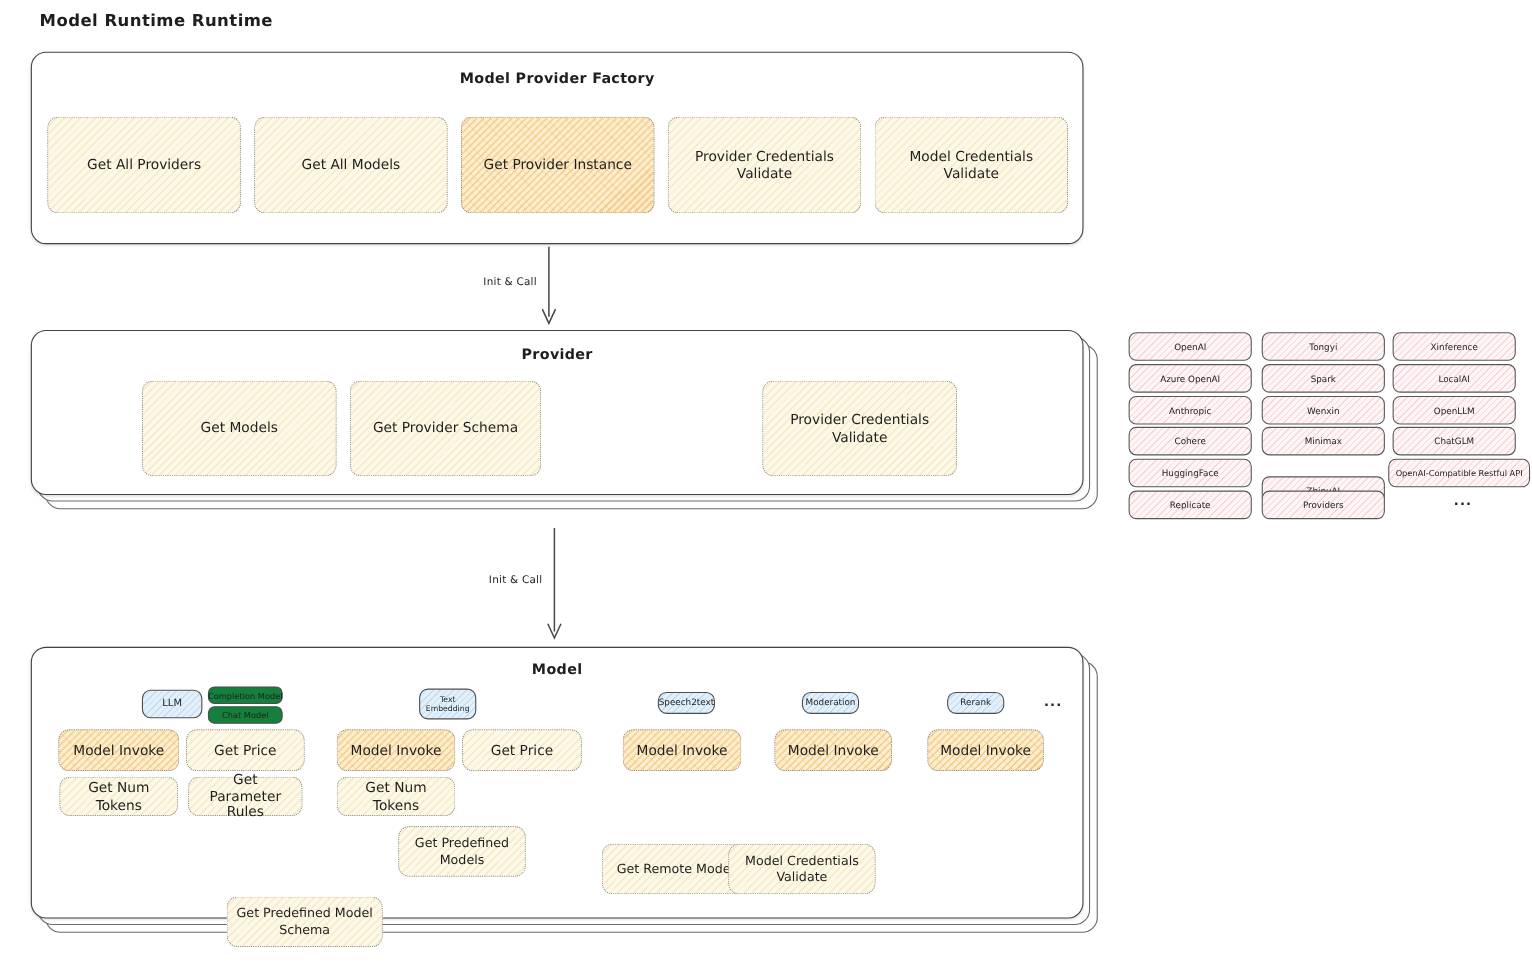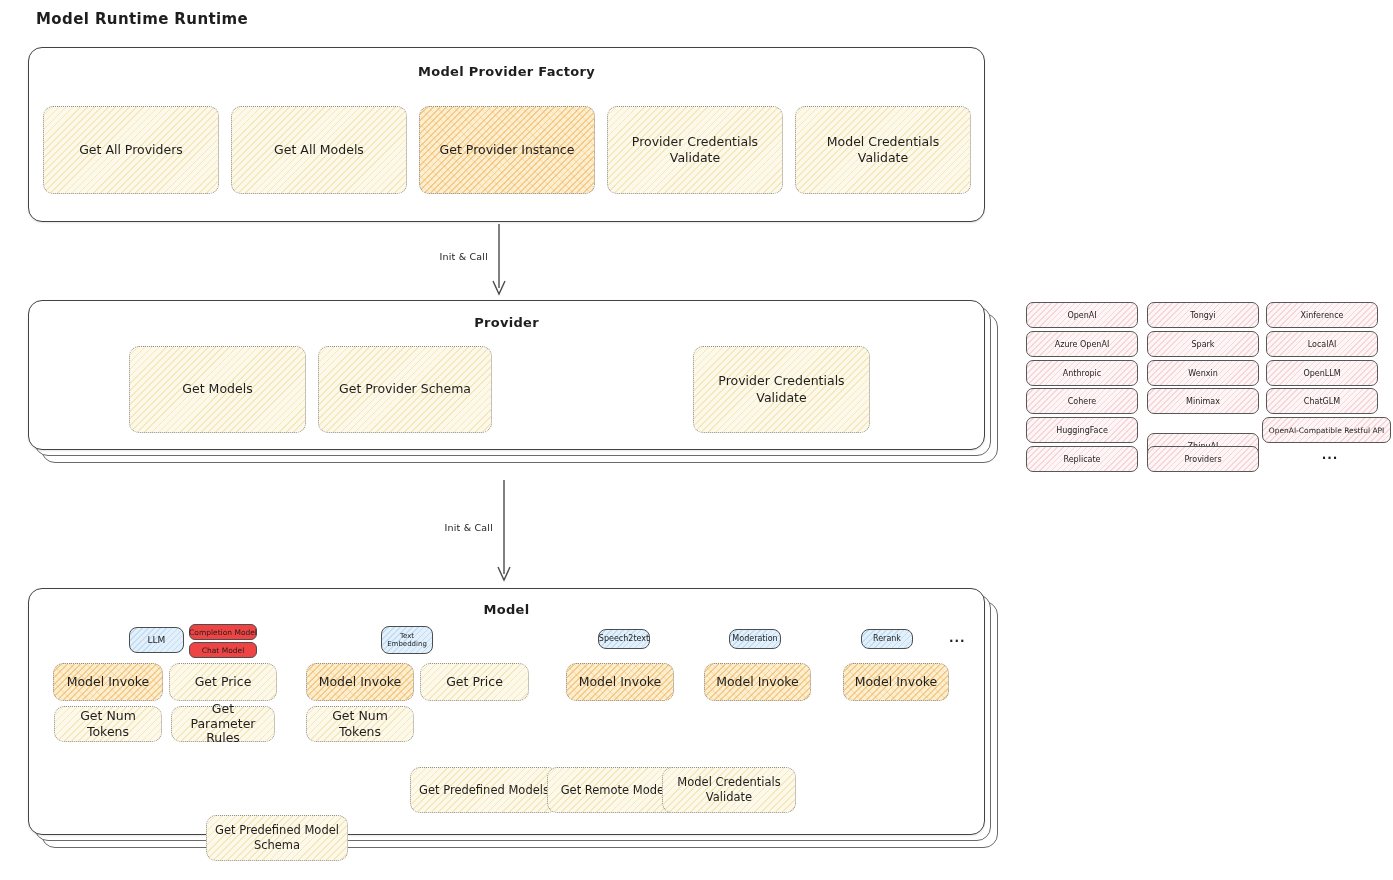--- a/index.html
+++ b/index.html
@@ -50,21 +50,21 @@
   .bluetab {
     position:absolute; display:flex; align-items:center; justify-content:center;
     text-align:center; line-height:1.15; font-size:9px;
     border:1.3px solid #4d4d4d; border-radius:8px;
     background-color:#e2f0fb;
     background-image:repeating-linear-gradient(135deg, rgba(124,174,219,0.30) 0 1px, transparent 1px 4.2px);
   }
   .whitetab {
     position:absolute; display:flex; align-items:center; justify-content:center;
     text-align:center; font-size:7.5px; white-space:nowrap;
-    border:1.1px solid #4d4d4d; border-radius:6px; background:#ef4444;
+    border:1.1px solid #4d4d4d; border-radius:6px; background:#15803d;
   }
   .arrow { position:absolute; }
   .arrow-label {
     position:absolute; font-size:9.5px; text-align:right; letter-spacing:0.2px;
   }
   .dots { position:absolute; font-size:12px; font-weight:600; letter-spacing:1px; }
 </style>
 </head>
 <body>
 
@@ -143,18 +143,18 @@
     <div class="ybox" style="left:391px; top:74px; width:109px; height:38px;">Get Price</div>
     <div class="ybox orange" style="left:537px; top:74px; width:108px; height:38px;">Model Invoke</div>
     <div class="ybox orange" style="left:675px; top:74px; width:107px; height:38px;">Model Invoke</div>
     <div class="ybox orange" style="left:814px; top:74px; width:106px; height:38px;">Model Invoke</div>
 
     <div class="ybox" style="left:25px;  top:117px; width:108px; height:36px;">Get Num Tokens</div>
     <div class="ybox" style="left:142px; top:117px; width:104px; height:36px; line-height:1.15;">Get Parameter Rules</div>
     <div class="ybox" style="left:277px; top:117px; width:108px; height:36px;">Get Num Tokens</div>
 
     <div class="ybox smallbox" style="left:177px; top:178px; width:142px; height:46px;margin-top:48px;">Get Predefined Model Schema</div>
-    <div class="ybox smallbox" style="left:333px; top:178px; width:148px; height:46px;margin-left:48px;">Get Predefined Models</div>
+    <div class="ybox smallbox" style="left:333px; top:162px; width:116px; height:46px;">Get Predefined Models</div>
     <div class="ybox smallbox" style="left:478px; top:178px; width:140px; height:46px;margin-left:40px;">Get Remote Models</div>
     <div class="ybox smallbox" style="left:633px; top:178px; width:134px; height:46px;">Model Credentials Validate</div>
   </div>
 
 </div>
 
 </body></html>

